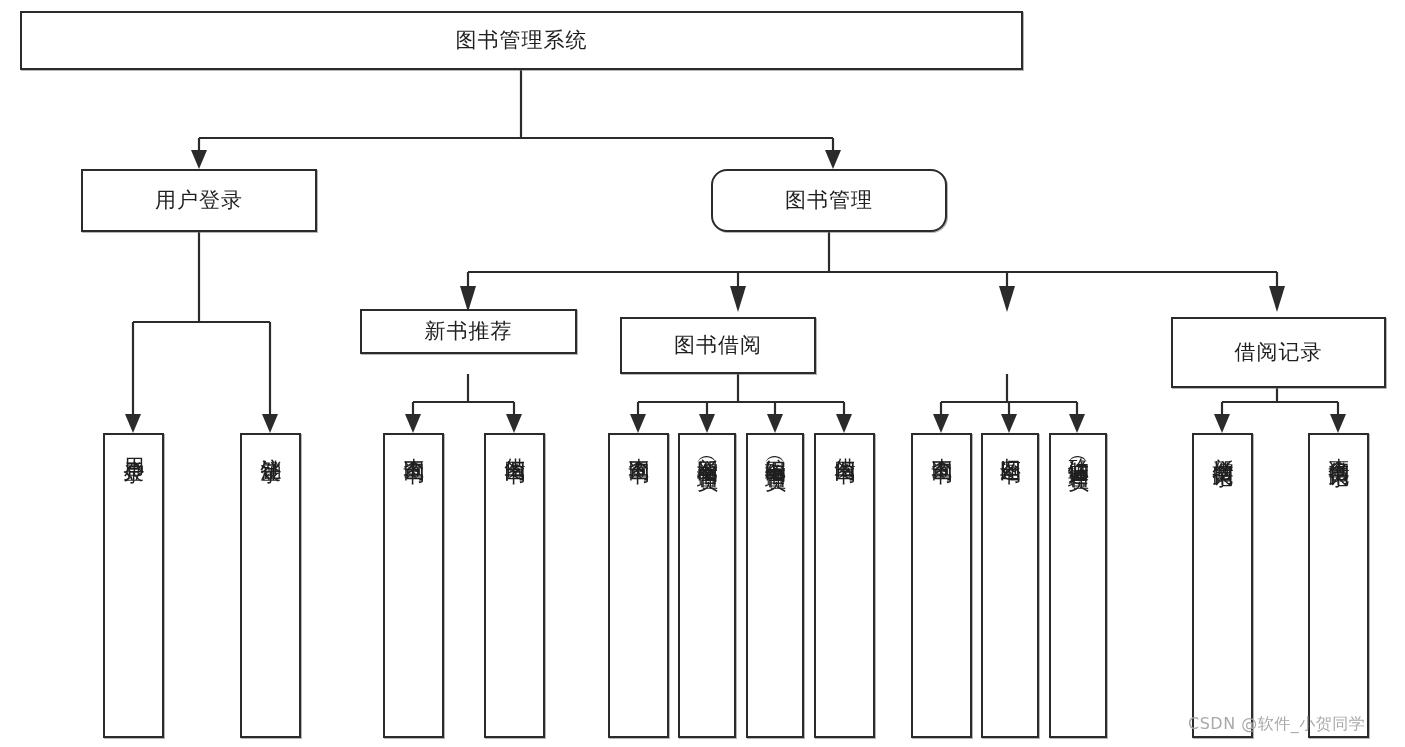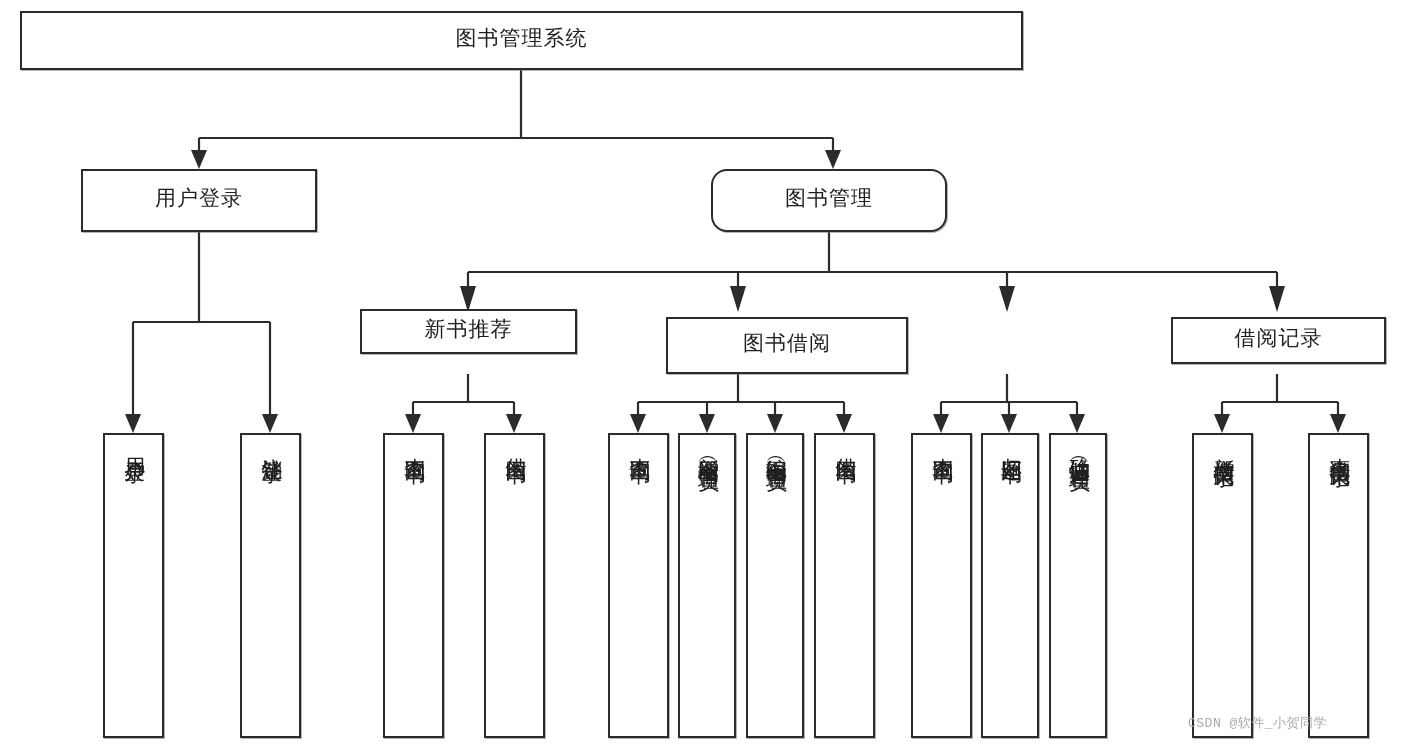--- a/index.html
+++ b/index.html
@@ -1,21 +1,21 @@
 <!DOCTYPE html>
 <html><head>
 <meta charset="utf-8">
 <style>
   html,body{margin:0;padding:0;background:#ffffff;}
   body{
     width:1405px;height:747px;overflow:hidden;
     font-family:"DejaVu Sans","Liberation Sans",sans-serif;
     color:#1a1a1a;
   }
-  #diagram-root{position:relative;width:1405px;height:747px;background:#fff;font-family:Liberation Mono, monospace;}
+  #diagram-root{position:relative;width:1405px;height:747px;background:#fff;}
 
   .node{
     position:absolute;
     box-sizing:border-box;
     background:#ffffff;
     border:2px solid #2b2b2b;
     display:flex;
     align-items:center;
     justify-content:center;
     box-shadow:1px 1px 0 rgba(120,120,120,0.55);
@@ -46,21 +46,21 @@
   svg#connectors{
     position:absolute;left:0;top:0;width:1405px;height:747px;
     pointer-events:none;
   }
   .conn{stroke:#2b2b2b;stroke-width:2.2;fill:none;}
   .arrowhead{fill:#2b2b2b;stroke:none;}
 
   #watermark{
     position:absolute;
     left:1188px;top:714px;
-    font-size:13px;
+    font-size:16px;
     color:#a9a9a9;
     white-space:nowrap;
     letter-spacing:0.5px;
   }
 </style>
 </head>
 <body>
 
 <div id="diagram-root">
 
@@ -133,24 +133,24 @@
   <div class="node" style="left:81px;top:169px;width:236px;height:63px;">
     <span class="label">用户登录</span>
   </div>
   <div class="node" style="left:711px;top:169px;width:236px;height:63px;border-radius:16px;">
     <span class="label">图书管理</span>
   </div>
 
   <div class="node" style="left:360px;top:309px;width:217px;height:45px;">
     <span class="label">新书推荐</span>
   </div>
-  <div class="node" style="left:666px;top:317px;width:242px;height:57px;">
+  <div class="node" style="left:620px;top:317px;width:196px;height:57px;">
     <span class="label">图书借阅</span>
   </div>
-  <div class="node" style="left:1171px;top:317px;width:215px;height:47px;">
+  <div class="node" style="left:1171px;top:317px;width:215px;height:71px;">
     <span class="label">借阅记录</span>
   </div>
 
   <div class="node vertical" style="left:103px;top:433px;width:61px;height:305px;">
     <span class="label">用户登录</span>
   </div>
   <div class="node vertical" style="left:240px;top:433px;width:61px;height:305px;">
     <span class="label">注销登录</span>
   </div>
 

